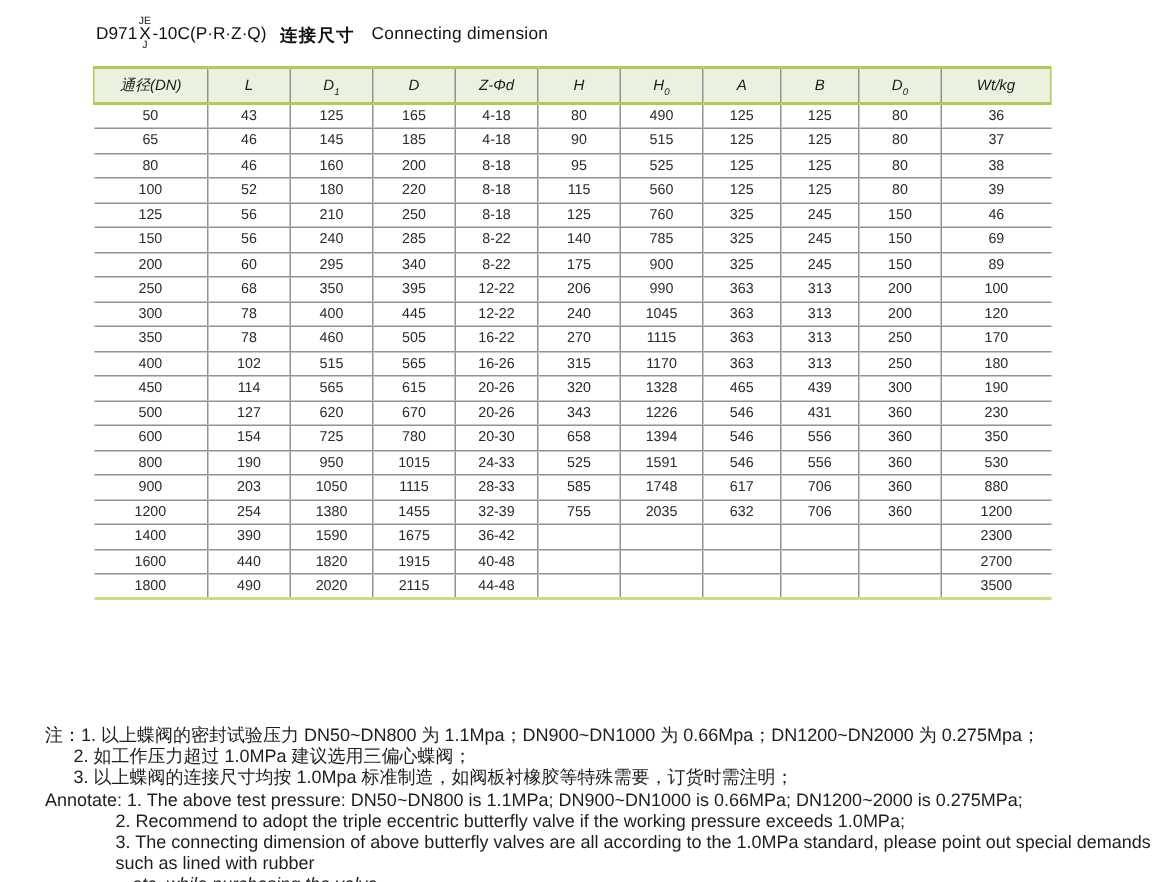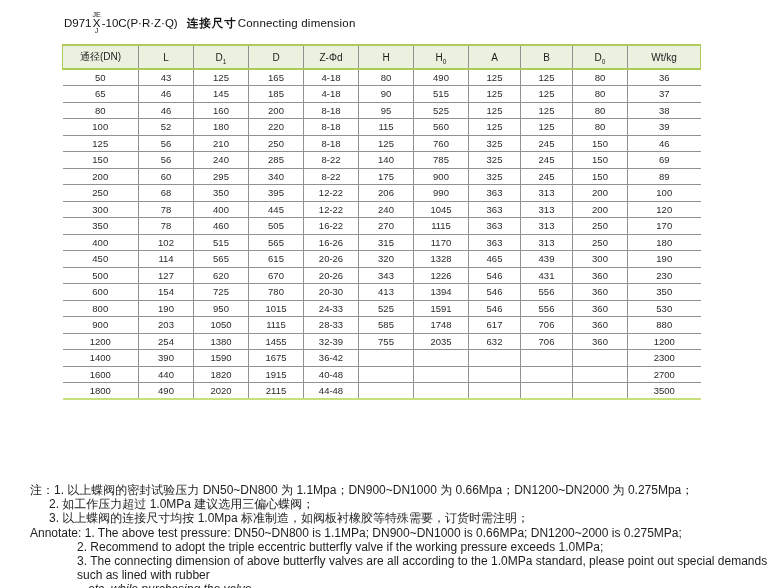--- a/index.html
+++ b/index.html
@@ -20,33 +20,34 @@
     position:absolute;left:64px;top:6px;height:34px;
     display:flex;align-items:center;font-size:11.5px;color:#111;white-space:pre;
   }
   .stack{
     display:inline-flex;flex-direction:column;align-items:center;
     margin:0 1px;line-height:1;
   }
   .stack .small{font-size:7px;line-height:6px;}
   .stack .mid{font-size:11.5px;line-height:10px;}
   .title .cn{font-weight:bold;margin-left:9px;letter-spacing:1px;}
-  .title .en{margin-left:1px;letter-spacing:0.2px;}
+  .title .en{margin-left:11px;letter-spacing:0.2px;}
   
   table.dim{
     position:absolute;left:62px;top:44px;width:638px;
     border-collapse:collapse;table-layout:fixed;
   }
   table.dim th{
     background:var(--header-bg);
     height:24px;font-size:10px;font-weight:normal;text-align:center;
     border-top:2px solid var(--accent);
     border-bottom:2px solid var(--accent);
     border-left:1px solid var(--grid);
     color:#1c1c1c;
+    font-style:italic;
   }
   table.dim th:first-child{border-left:1.5px solid var(--accent);}
   table.dim th:last-child{border-right:1.5px solid var(--accent);}
   table.dim th sub{font-size:6.5px;line-height:0;}
   table.dim td{
     height:16.5px;padding:0;text-align:center;vertical-align:middle;
     font-size:9.5px;color:#2a2a2a;
     border-bottom:1px solid var(--grid);
     border-left:1px solid var(--grid);
   }
@@ -277,21 +278,21 @@
         <td>431</td>
         <td>360</td>
         <td>230</td>
       </tr>
       <tr>
         <td>600</td>
         <td>154</td>
         <td>725</td>
         <td>780</td>
         <td>20-30</td>
-        <td>413</td>
+        <td>658</td>
         <td>1394</td>
         <td>546</td>
         <td>556</td>
         <td>360</td>
         <td>350</td>
       </tr>
       <tr>
         <td>800</td>
         <td>190</td>
         <td>950</td>

